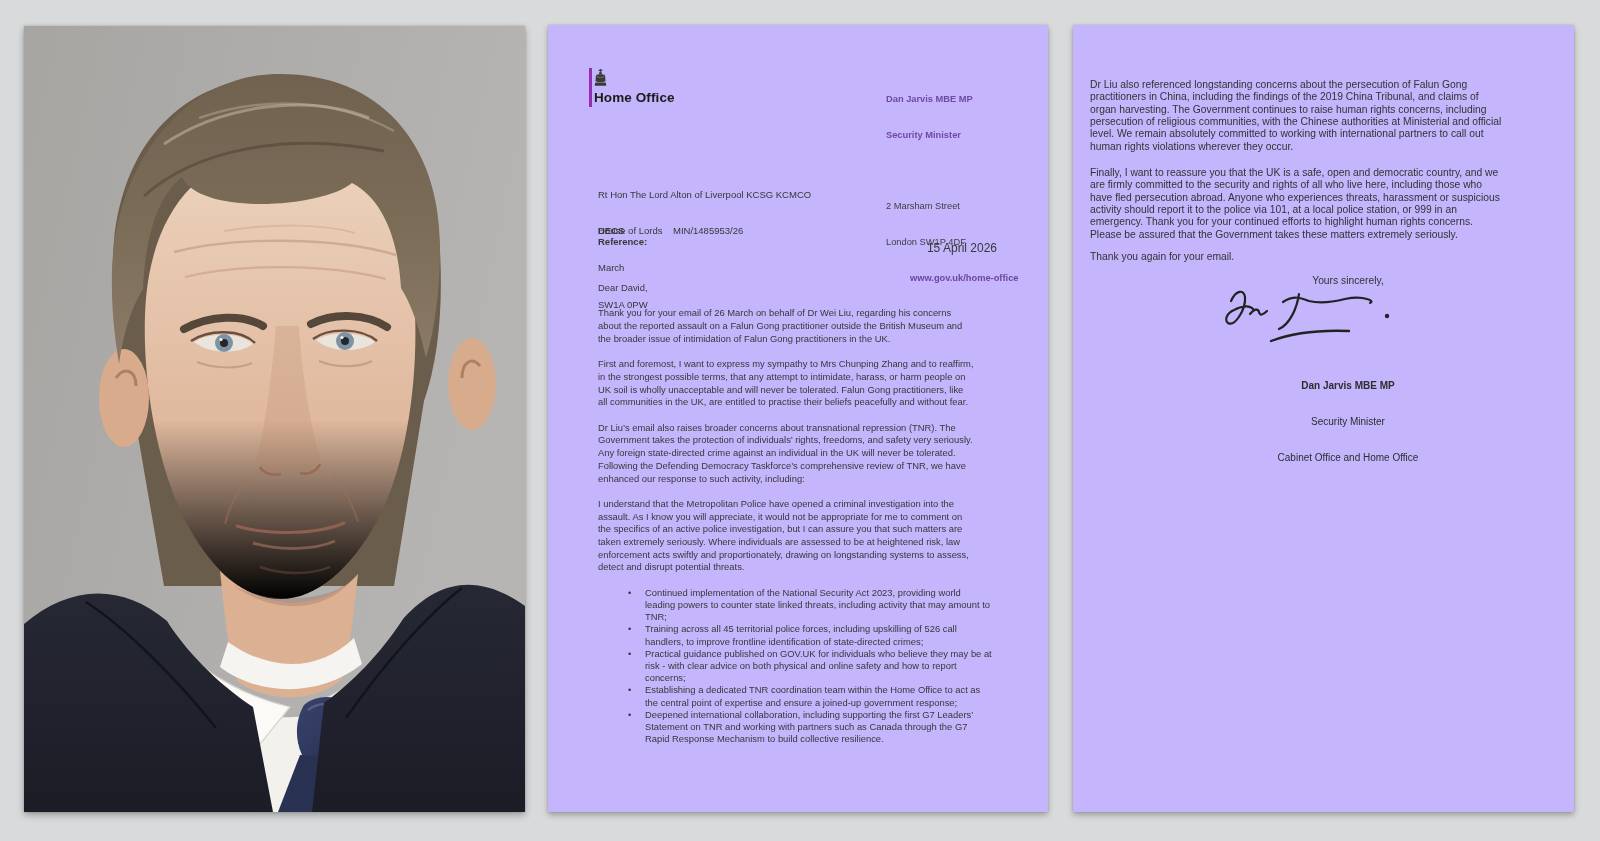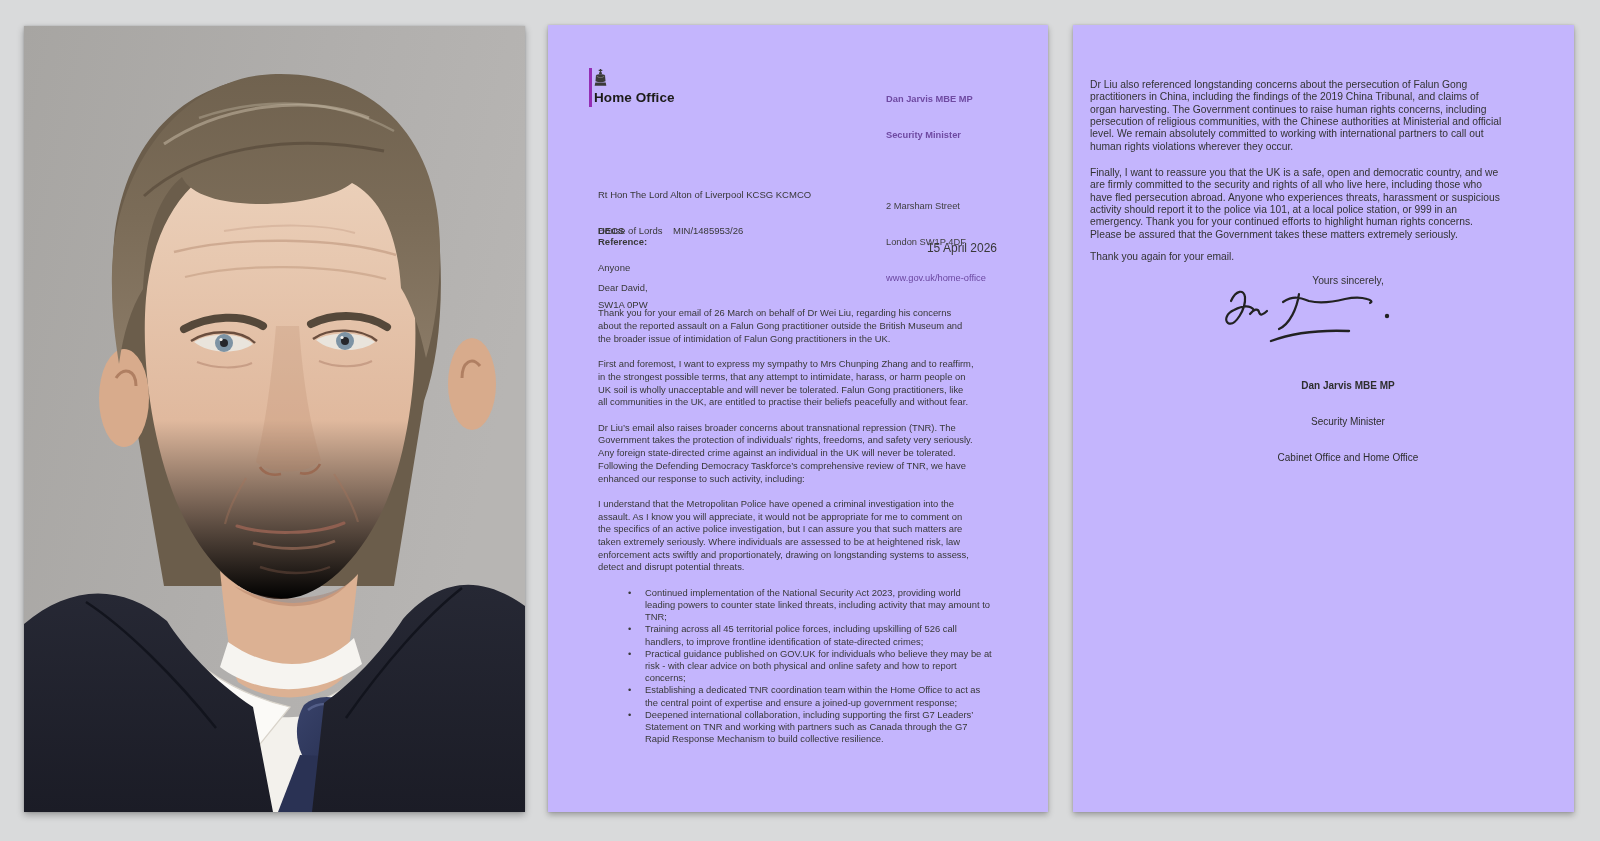--- a/index.html
+++ b/index.html
@@ -19,21 +19,21 @@
   .logo{position:absolute;left:41px;top:43px;}
   .logo-bar{position:absolute;left:0;top:0;width:3px;height:39px;background:#942db4;}
   .crown{position:absolute;left:5px;top:1px;width:13px;height:18px;}
   .wordmark{position:absolute;left:5px;top:22px;width:120px;font-size:13.5px;font-weight:700;
             color:#1c1b19;letter-spacing:.1px;white-space:pre;}
 
   
   .lh-contact{position:absolute;left:338px;top:45px;font-size:9.3px;line-height:11.9px;color:#3f3f3f;white-space:pre;}
   .lh-name,.lh-title{color:#6f4aa2;font-weight:700;}
   .lh-addr{margin-top:12px;}
-  .lh-web{color:#6b47a0;font-weight:400;}
+  .lh-web{color:#6b47a0;font-weight:700;margin-left:24px;}
 
   
   .recipient{position:absolute;left:50px;top:139px;font-size:9.5px;line-height:12.3px;color:#383838;white-space:pre;}
   .ref-line{position:absolute;left:50px;top:200px;font-size:9.5px;color:#383838;display:flex;}
   .ref-label{width:75px;font-weight:bold;}
   .date{position:absolute;left:50px;top:216px;width:399px;text-align:right;font-size:12px;color:#383838;}
 
   
   .body1{position:absolute;left:50px;top:257px;width:450px;font-size:9.4px;line-height:12.7px;color:#383838;}
   .body1 p{margin:0 0 12.7px 0;white-space:pre;}
@@ -179,21 +179,21 @@
       <div class="lh-addr">
         <div>2 Marsham Street</div>
         <div>London SW1P 4DF</div>
         <div class="lh-web">www.gov.uk/home-office</div>
       </div>
     </div>
 
     <div class="recipient">
       <div>Rt Hon The Lord Alton of Liverpool KCSG KCMCO</div>
       <div>House of Lords</div>
-      <div>Anyone</div>
+      <div>March</div>
       <div>SW1A 0PW</div>
     </div>
 
     <div class="ref-line">
       <span class="ref-label">DECS Reference:</span>
       <span>MIN/1485953/26</span>
     </div>
 
     <div class="date">15 April 2026</div>
 

